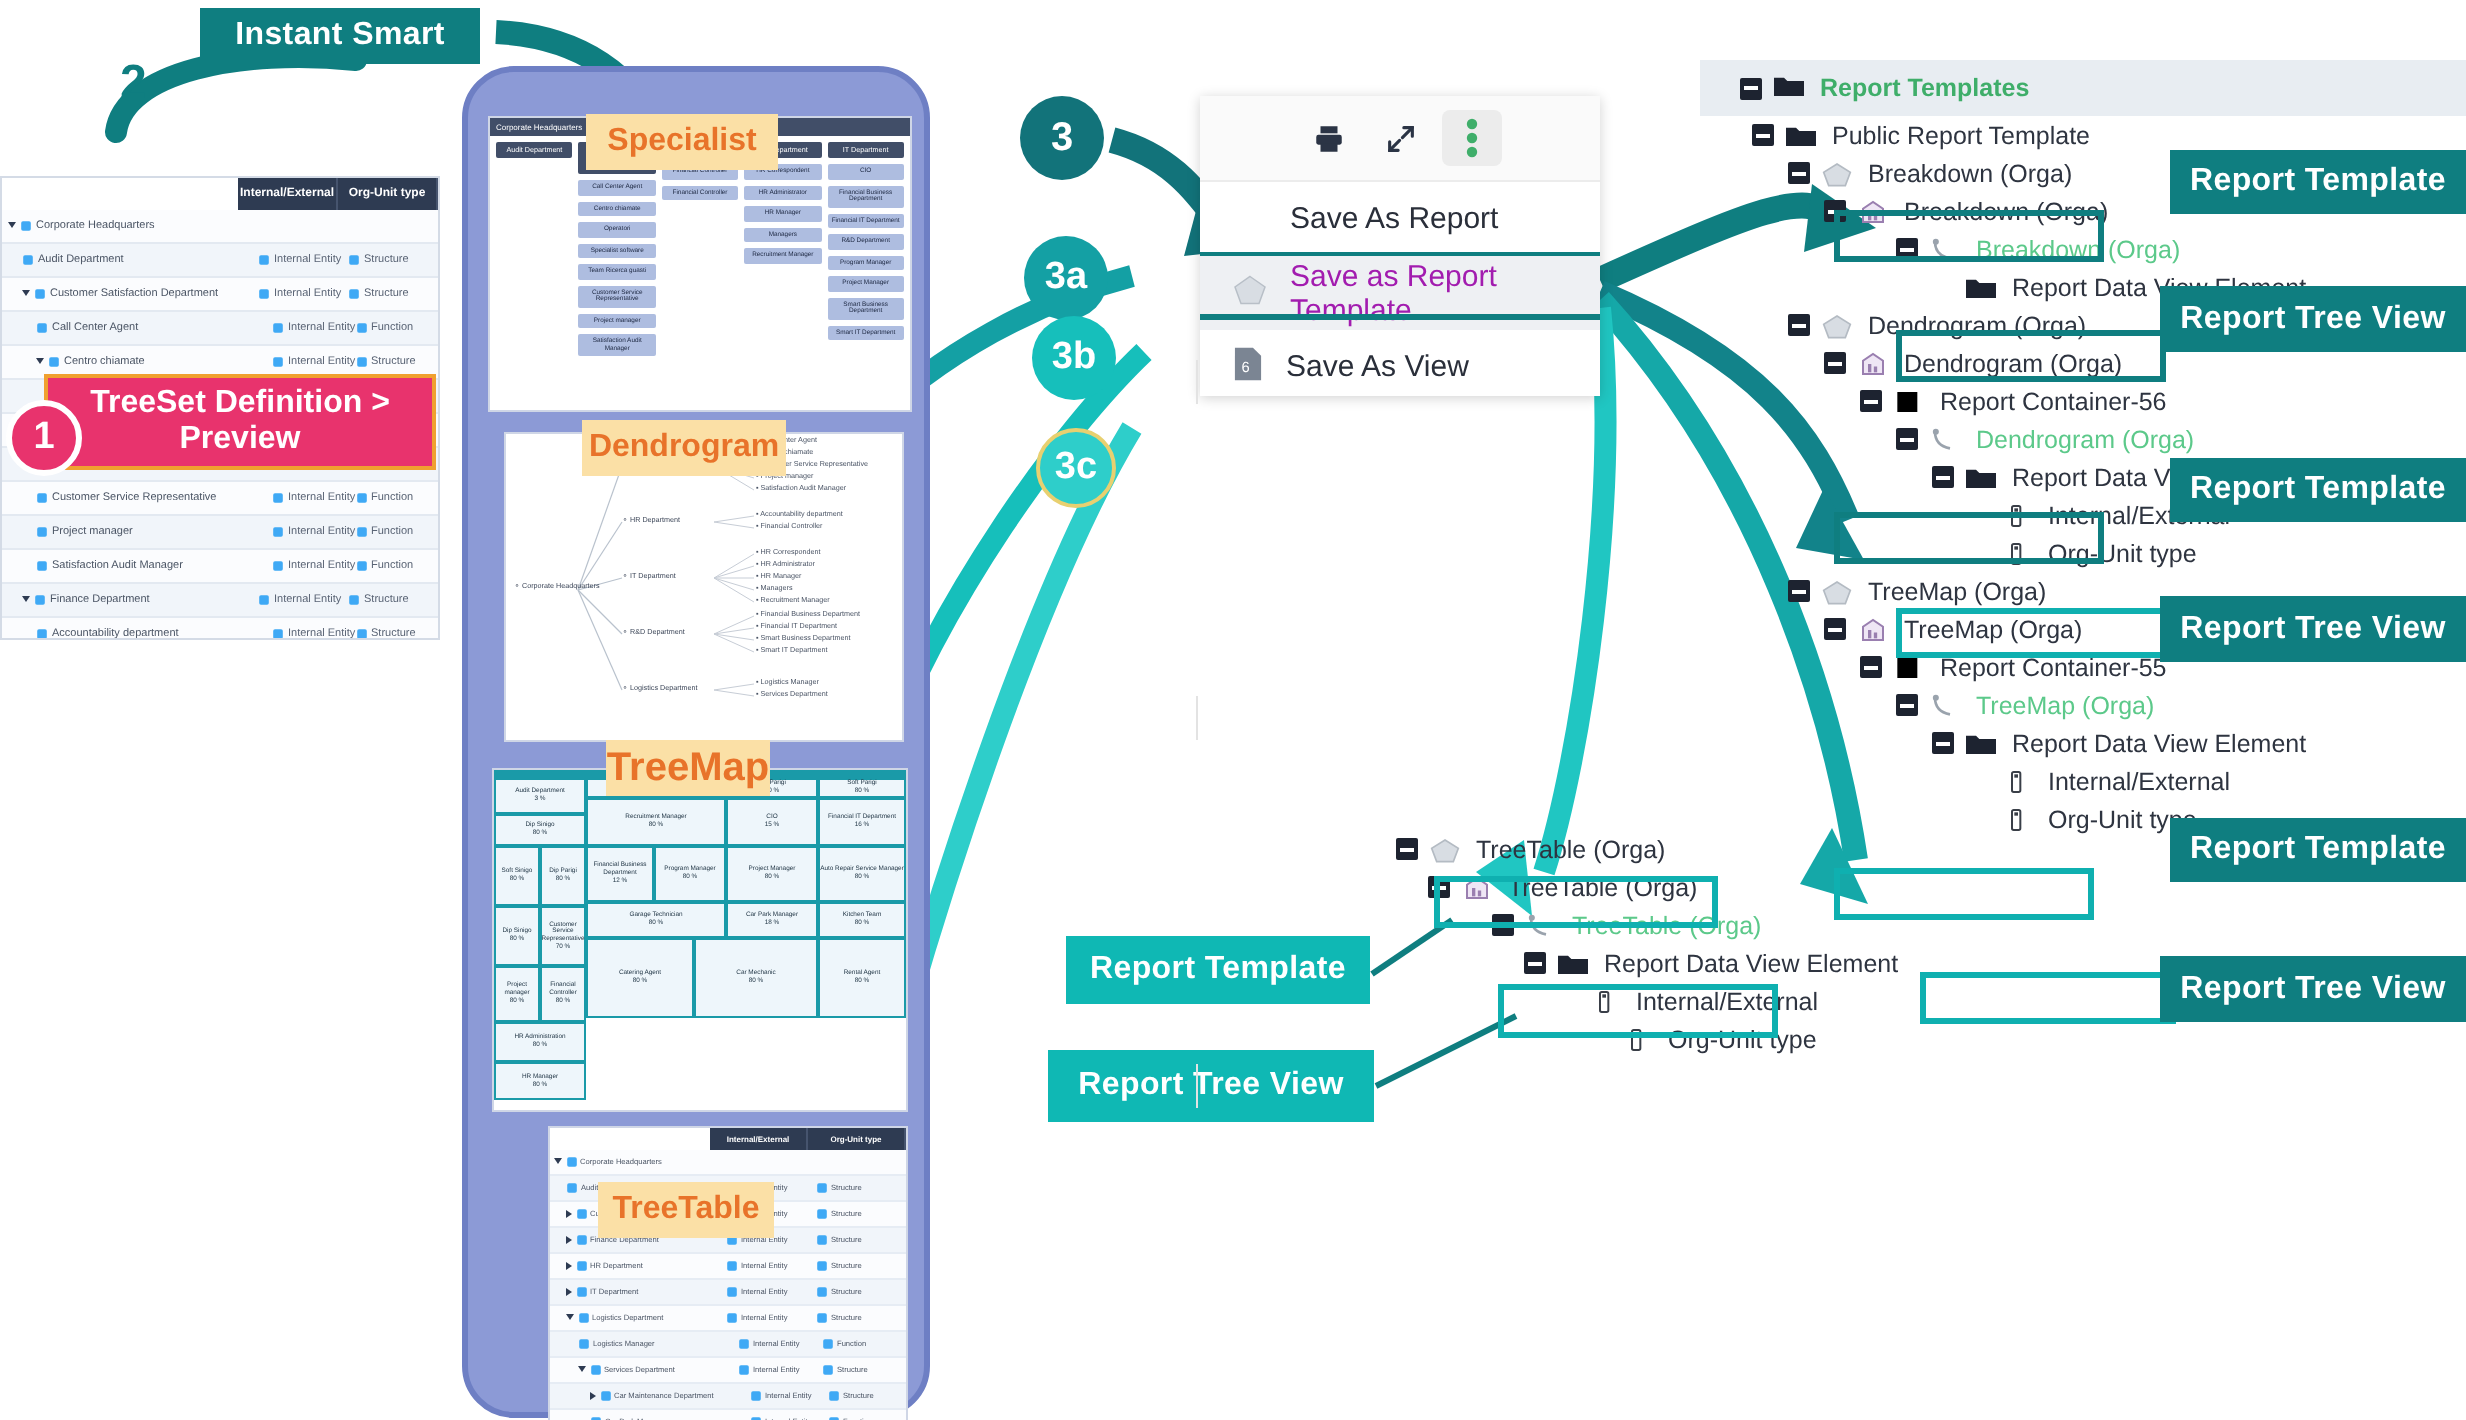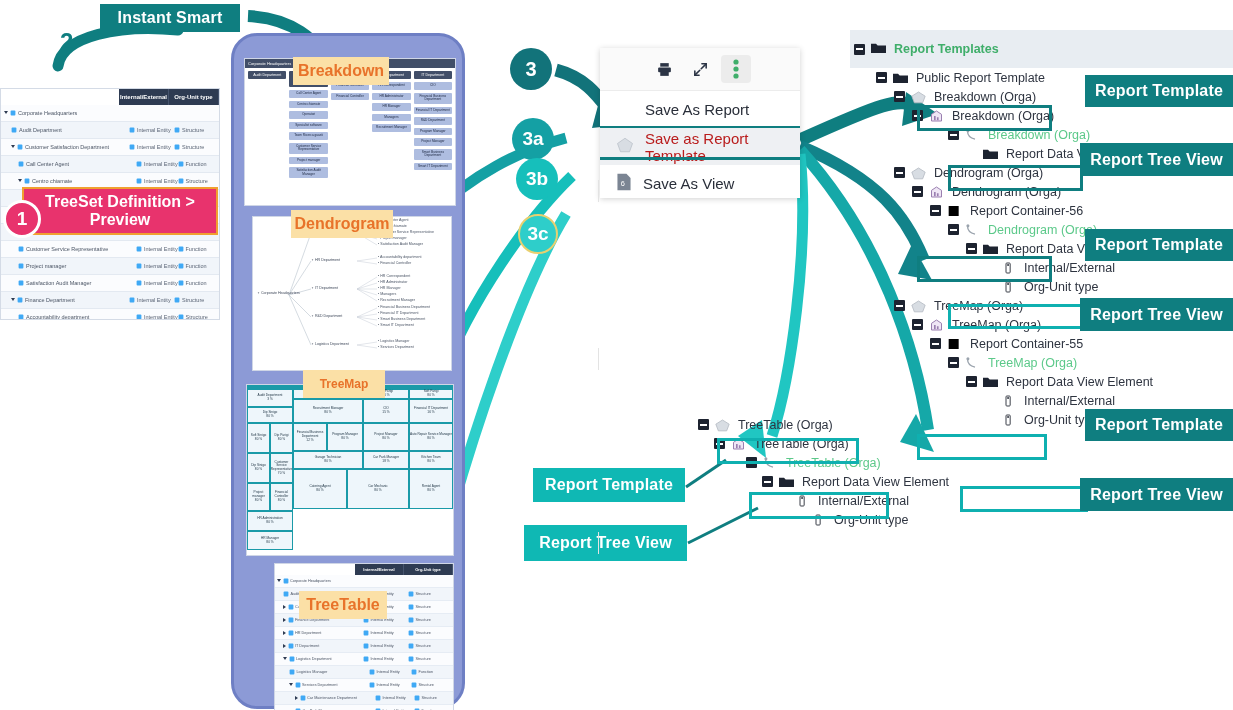--- a/index.html
+++ b/index.html
@@ -83,21 +83,21 @@
 
   
   .menu-shell{background:#fff;box-shadow:0 1px 6px rgba(0,0,0,.18);}
   .menu-toolbar{display:flex;justify-content:center;gap:6px;height:42px;align-items:center;
                 background:#fafafa;border-bottom:1px solid #ececec;}
   .tb-btn{width:30px;height:28px;border-radius:4px;display:flex;align-items:center;
           justify-content:center;}
   .tb-btn.active{background:#ececec;}
   .menu-item{display:flex;align-items:center;gap:11px;height:37px;padding:0 14px 0 16px;
              font-size:15px;color:#2a2f3a;box-sizing:border-box;}
-  .menu-item.hl{background:#eef0f3;color:#b91c1c;}
+  .menu-item.hl{background:#eef0f3;color:#a21caf;}
 
   
   .treewrap{font-size:12.5px;color:#2e3440;}
   .tnode{display:flex;align-items:center;gap:6px;height:19px;white-space:nowrap;}
   .tnode .lbl{padding-left:2px;}
   .tn-sel-head{background:#e8edf2;color:#3fae6a;font-weight:bold;}
   .green{color:#5cc98a;}
   .pm{width:11px;height:11px;background:#1d2330;display:flex;align-items:center;
       justify-content:center;flex:0 0 auto;border-radius:1px;}
   .pm::after{content:"";width:7px;height:2px;background:#fff;}
@@ -833,23 +833,23 @@
               <span class="ico"><svg width="6" height="6" viewBox="0 0 10 10">
                   <rect x="1" y="1" width="8" height="8" rx="1.5" fill="#3fa9f5"></rect>
                 </svg></span>
               <span>Function</span>
             </div>
           </div>
         </div>
     </div>
   </div>
 
-  <div class="abs chip" style="left:293px;top:57px;width:96px;height:28px;font-size:16px;">Breakdown</div>
+  <div class="abs chip" style="left:293px;top:57px;width:96px;height:28px;font-size:16px;">Specialist</div>
   <div class="abs chip" style="left:291px;top:210px;width:102px;height:28px;font-size:16px;">Dendrogram</div>
-  <div class="abs chip" style="left:303px;top:370px;width:82px;height:28px;font-size:12px;">TreeMap</div>
+  <div class="abs chip" style="left:303px;top:370px;width:82px;height:28px;font-size:20px;">TreeMap</div>
   <div class="abs chip" style="left:299px;top:591px;width:88px;height:28px;font-size:16px;">TreeTable</div>
 
   <div class="abs step-circle" style="left:510px;top:48px;width:42px;height:42px;background:#12737a;font-size:20px;">3</div>
   <div class="abs step-circle" style="left:512px;top:118px;width:42px;height:42px;background:#14a0a4;font-size:19px;">3a</div>
   <div class="abs step-circle" style="left:516px;top:158px;width:42px;height:42px;background:#16bfbb;font-size:19px;">3b</div>
   <div class="abs step-circle" style="left:518px;top:214px;width:40px;height:40px;background:#2ececa;font-size:19px;border:2px solid #e8d070;text-align:center;">3c</div>
 
   <div class="abs menu-shell" style="left:600px;top:48px;width:200px;height:150px;">
     <div class="menu-toolbar">
       <div class="tb-btn">
@@ -896,21 +896,21 @@
         </svg>
       </span>
       <span>Save As View</span>
     </div>
   </div>
 
   <div class="abs" style="left:600px;top:126px;width:200px;height:2px;background:#0f7e80;"></div>
   <div class="abs" style="left:600px;top:157px;width:200px;height:3px;background:#0f7e80;"></div>
 
   <div class="abs treewrap" style="left:850px;top:30px;width:383px;">
-    <div class="tnode tn-sel-head" style="height:38px;padding-left:4px;">
+    <div class="tnode tn-sel-head" style="height:28px;padding-left:20px;">
       <span class="pm"></span>
       <span>
         <svg width="15" height="12" viewBox="0 0 18 14">
             <path d="M0 2h6l2 2h10v9H0z" fill="#1d2330"></path>
           </svg>
       </span>
       <span class="lbl">Report Templates</span>
     </div>
     <div id="tree-main">
         <div class="tnode" style="padding-left: 26px;">

